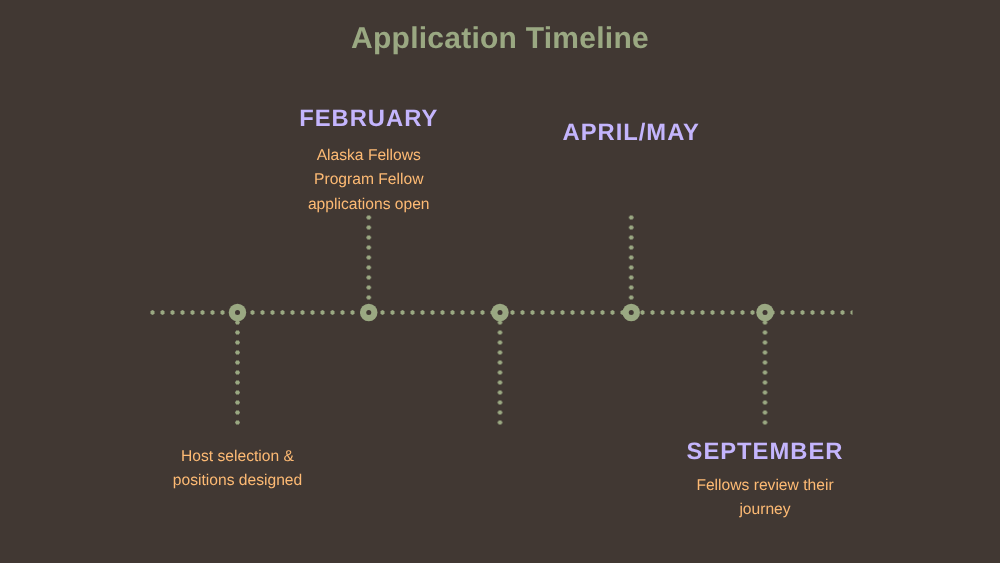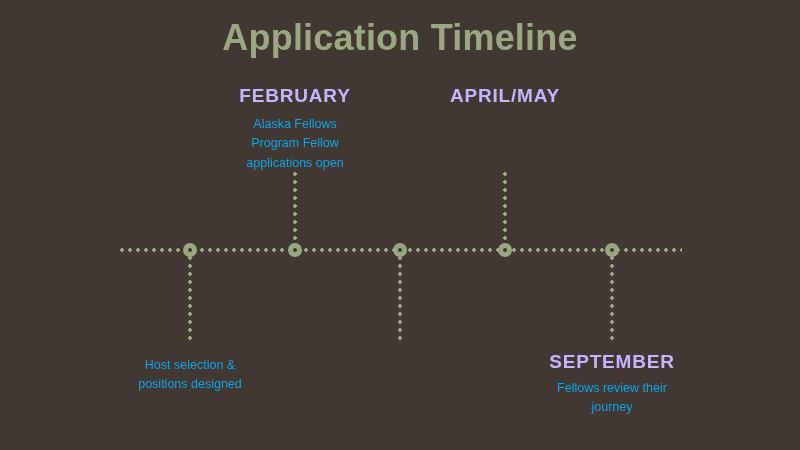--- a/index.html
+++ b/index.html
@@ -22,21 +22,21 @@
     background: #413833;
   }
 
   
   #title {
     position: absolute;
     top: 18px;
     left: 0;
     width: 800px;
     text-align: center;
-    font-size: 36px;
+    font-size: 24px;
     font-weight: bold;
     letter-spacing: 0.2px;
     color: #9aa882;
     line-height: 1.1;
   }
 
   
   #axis {
     position: absolute;
     left: 118px;
@@ -94,21 +94,21 @@
     font-size: 19px;
     font-weight: bold;
     letter-spacing: 0.8px;
     color: #c4b5fd;
     line-height: 1.2;
   }
   .event .desc {
     margin-top: 7px;
     font-size: 12.5px;
     font-weight: normal;
-    color: #0ea5e9;
+    color: #fdba74;
     line-height: 1.55;
     white-space: pre-line;
   }
   .event.below .desc {
     margin-top: 5px;
   }
 </style>
 </head>
 <body>
 
@@ -119,21 +119,21 @@
   <div id="axis"></div>
 
   <div class="event above" style="left:190px; top:85px;">
     <div class="month">FEBRUARY</div>
     <div class="desc">Alaska Fellows
 Program Fellow
 applications open</div>
   </div>
   <div class="stem" style="left:293px; top:170px; height:78px;"></div>
 
-  <div class="event above" style="left:400px; top:85px;">
+  <div class="event above" style="left:400px; top:96px;">
     <div class="month">APRIL/MAY</div>
   </div>
   <div class="stem" style="left:503px; top:170px; height:78px;"></div>
 
   <div class="stem" style="left:188px; top:254px; height:90px;"></div>
   <div class="event below" style="left:85px; top:351px;">
     <div class="desc">Host selection &amp;
 positions designed</div>
   </div>
 

